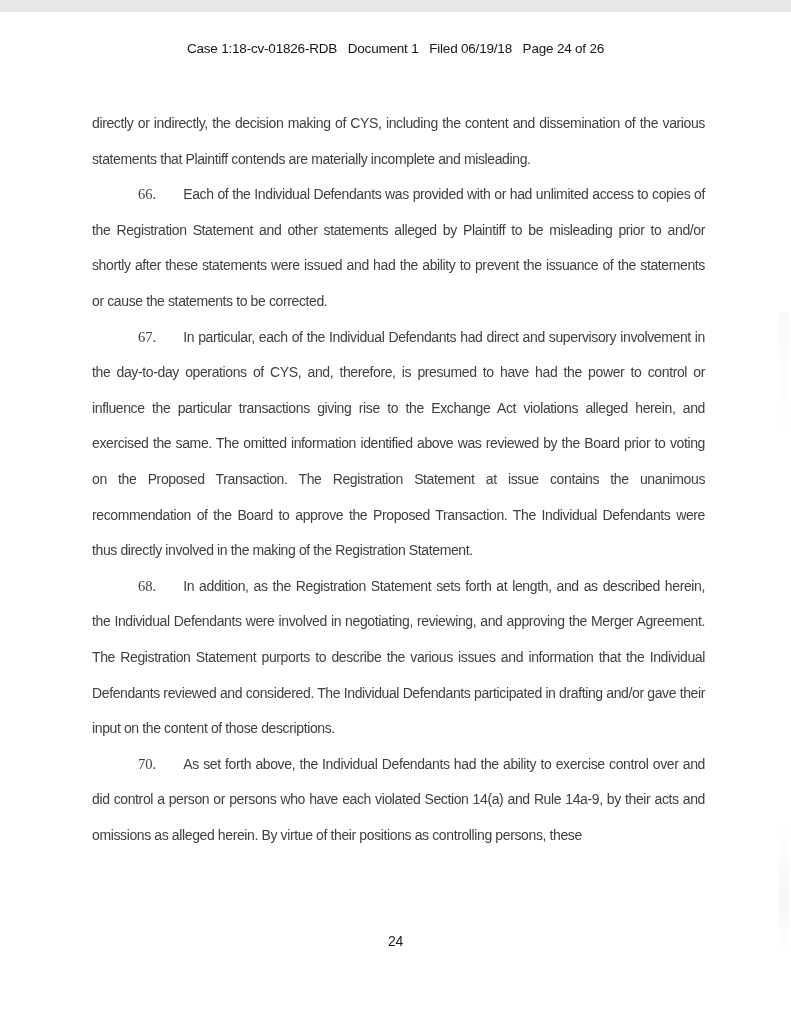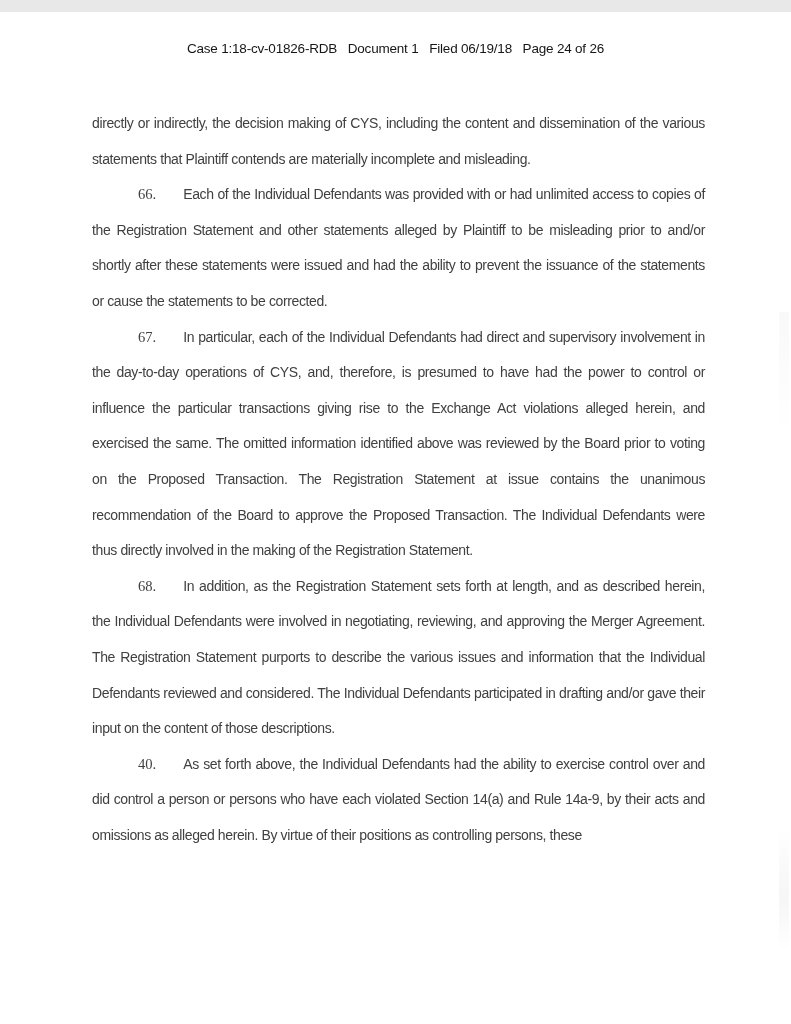--- a/index.html
+++ b/index.html
@@ -91,20 +91,21 @@
 
     <p><span>directly or indirectly, the decision making of CYS, including the content and dissemination of the various statements that Plaintiff contends are materially incomplete and misleading.</span></p>
 
     <p class="numbered"><span class="para-number">66.</span><span class="tab"></span><span>Each of the Individual Defendants was provided with or had unlimited access to copies of the Registration Statement and other statements alleged by Plaintiff to be misleading prior to and/or shortly after these statements were issued and had the ability to prevent the issuance of the statements or cause the statements to be corrected.</span></p>
 
     <p class="numbered"><span class="para-number">67.</span><span class="tab"></span><span>In particular, each of the Individual Defendants had direct and supervisory involvement in the day-to-day operations of CYS, and, therefore, is presumed to have had the power to control or influence the particular transactions giving rise to the Exchange Act violations alleged herein, and exercised the same. The omitted information identified above was reviewed by the Board prior to voting on the Proposed Transaction. The Registration Statement at issue contains the unanimous recommendation of the Board to approve the Proposed Transaction. The Individual Defendants were thus directly involved in the making of the Registration Statement.</span></p>
 
     <p class="numbered"><span class="para-number">68.</span><span class="tab"></span><span>In addition, as the Registration Statement sets forth at length, and as described herein, the Individual Defendants were involved in negotiating, reviewing, and approving the Merger Agreement. The Registration Statement purports to describe the various issues and information that the Individual Defendants reviewed and considered. The Individual Defendants participated in drafting and/or gave their input on the content of those descriptions.</span></p>
 
 
-    <p class="numbered"><span class="para-number">40.</span><span class="tab"></span><span>As set forth above, the Individual Defendants had the ability to exercise control over and did control a person or persons who have each violated Section 14(a) and Rule 14a-9, by their acts and omissions as alleged herein. By virtue of their positions as controlling persons, these</span></p>
+    <p class="numbered"><span class="para-number">70.</span><span class="tab"></span><span>As set forth above, the Individual Defendants had the ability to exercise control over and did control a person or persons who have each violated Section 14(a) and Rule 14a-9, by their acts and omissions as alleged herein. By virtue of their positions as controlling persons, these</span></p>
 
   </div>
 
+  <div class="page-number">24</div>
 
   <div class="scan-artifact"></div>
 
 </div>
 
 </body></html>

